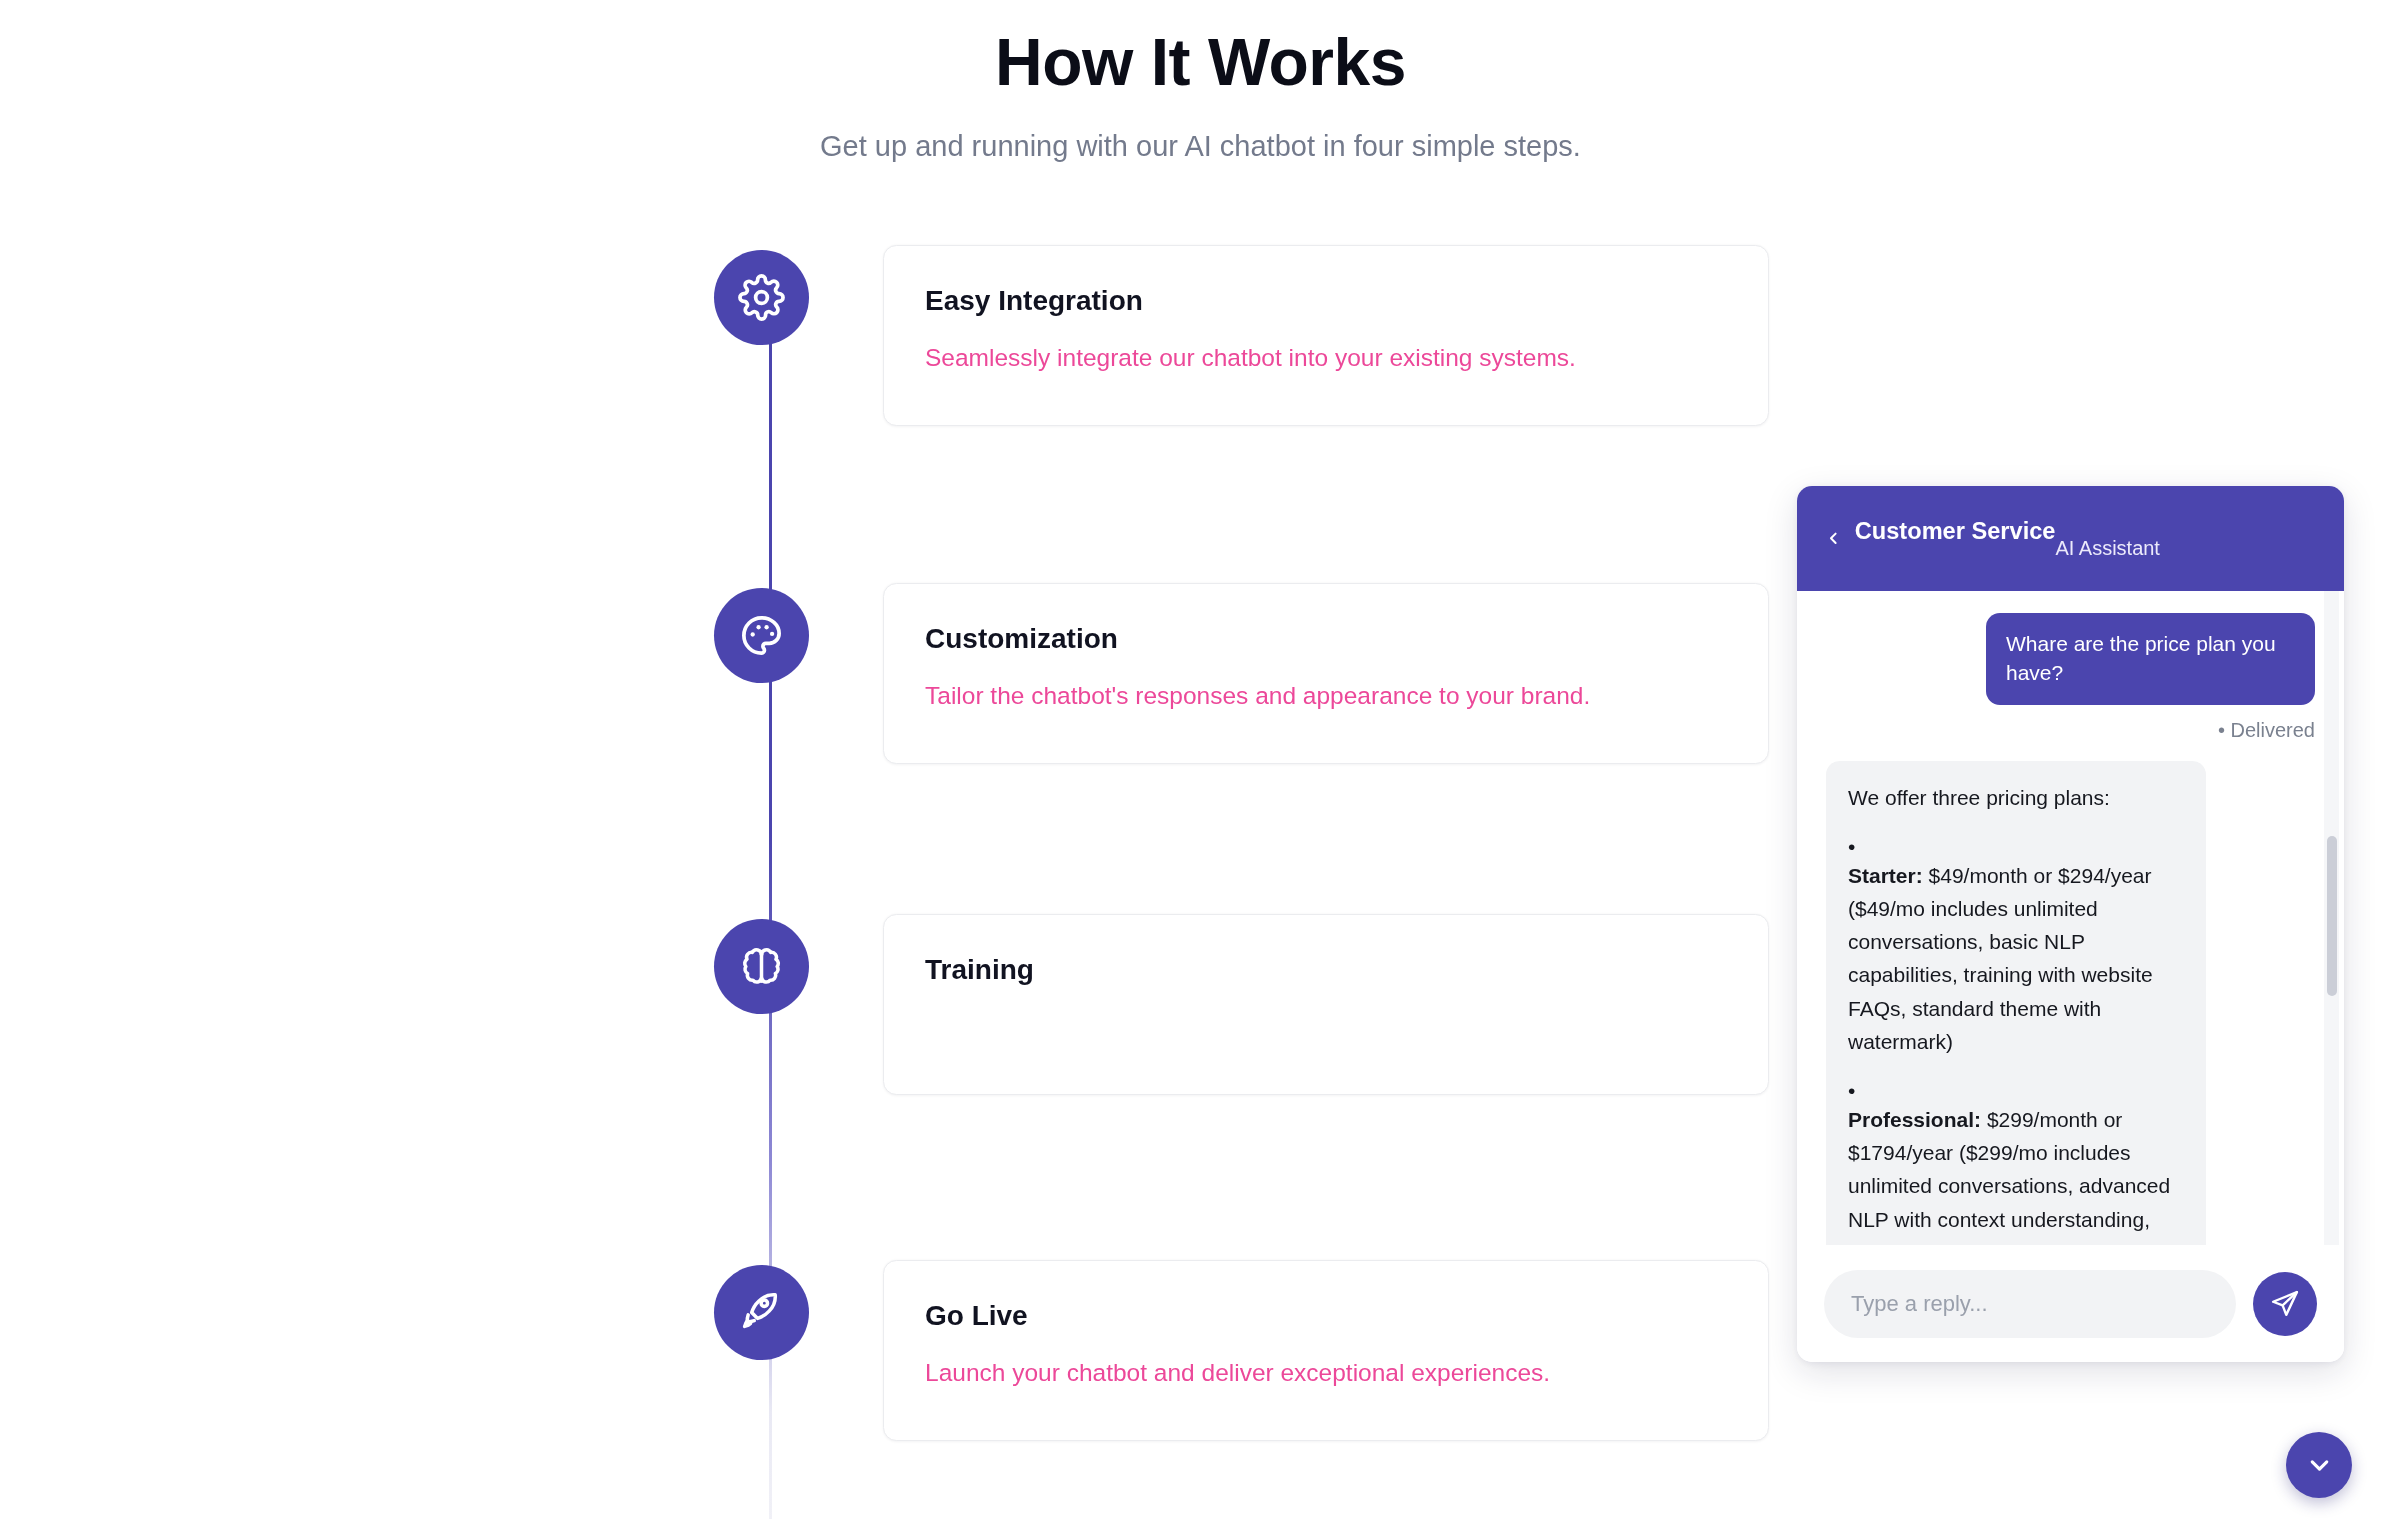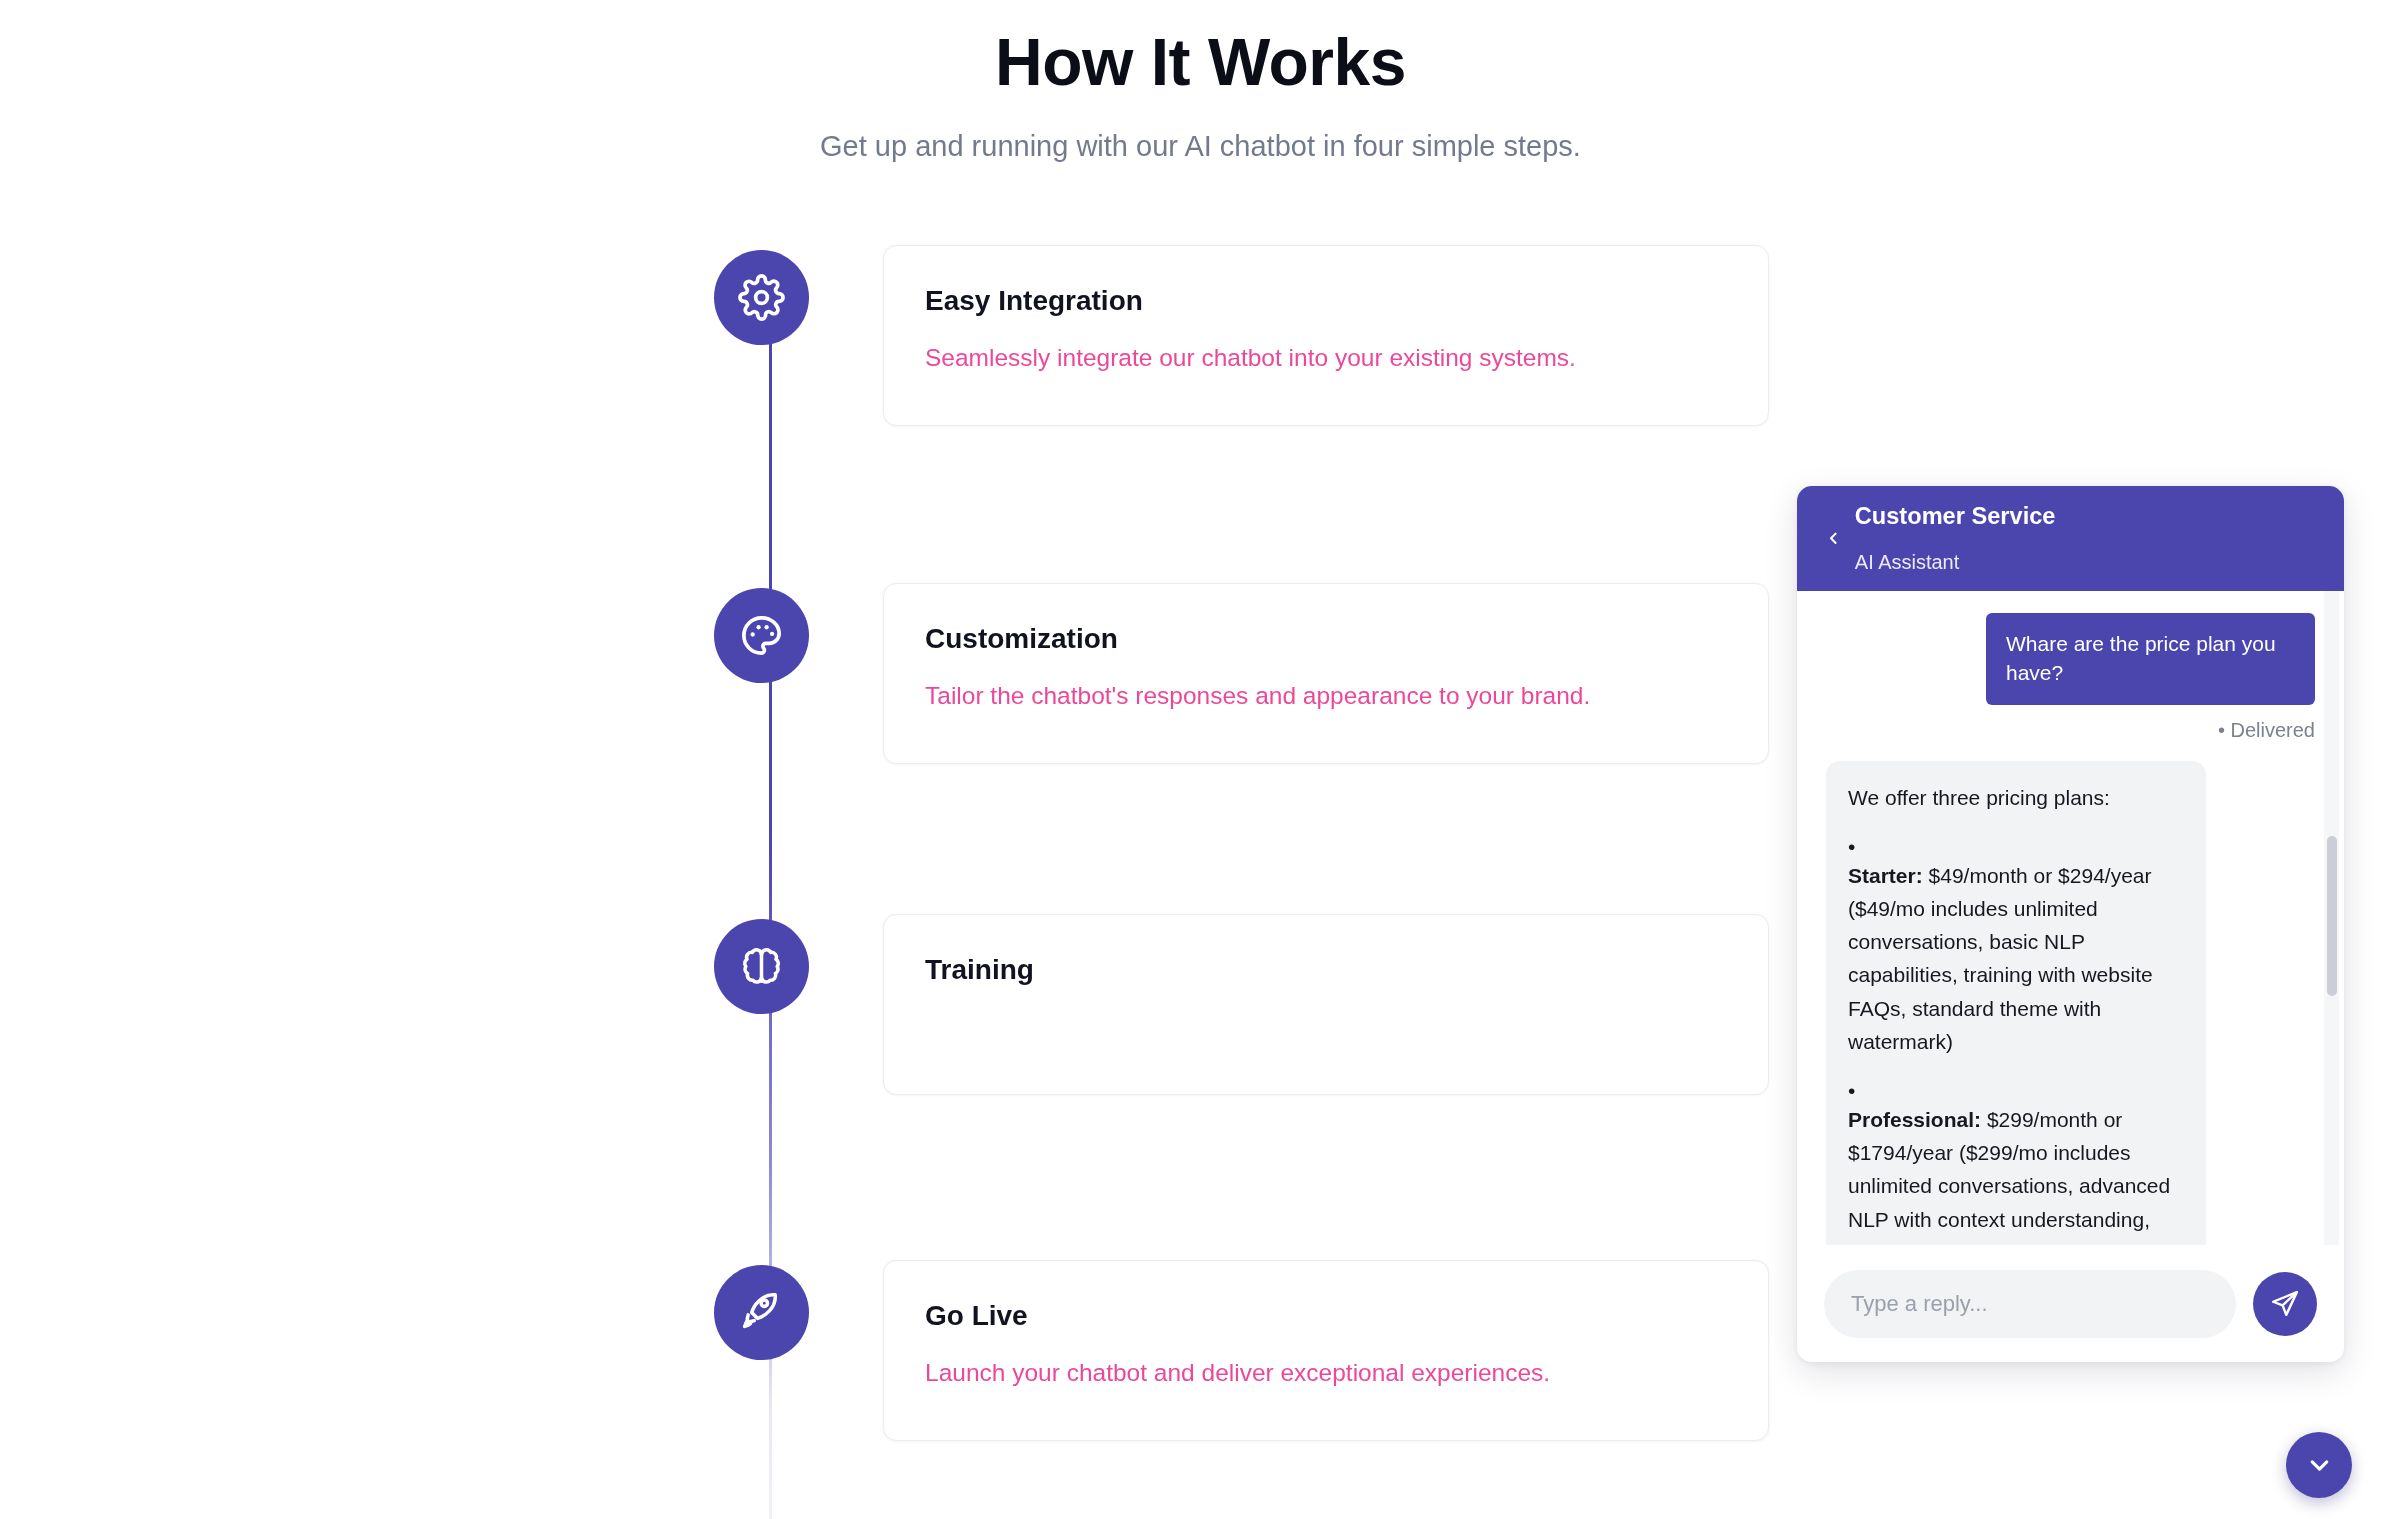--- a/index.html
+++ b/index.html
@@ -127,21 +127,21 @@
   .chat-back {
     flex: 0 0 auto;
     width: 29px;
     height: 29px;
     display: flex;
     align-items: center;
     justify-content: center;
     margin-right: 6.8px;
   }
   .chat-back svg { width: 18.6px; height: 18.6px; display: block; }
-  .chat-head-text { display: flex; flex-direction: column; justify-content: center; }
+  .chat-head-text { display: flex; flex-direction: row; justify-content: center; }
   .chat-title {
     font-size: 23.6px;
     font-weight: 700;
     color: #ffffff;
     line-height: 1.25;
   }
   .chat-subtitle {
     font-size: 20px;
     font-weight: 400;
     color: #eceafb;
@@ -154,21 +154,21 @@
     flex: 1 1 auto;
     background: #ffffff;
     padding: 22px 29px 0 29px;
     overflow: hidden;
   }
   .msg-row-user { display: flex; justify-content: flex-end; }
   .bubble-user {
     max-width: 329px;
     background: #4b45ae;
     color: #ffffff;
-    border-radius: 6px;
+    border-radius: 14px;
     padding: 17px 20px;
     font-size: 21px;
     line-height: 1.38;
     font-weight: 400;
   }
   .delivered {
     text-align: right;
     margin-top: 14px;
     font-size: 20px;
     color: #7a818f;

